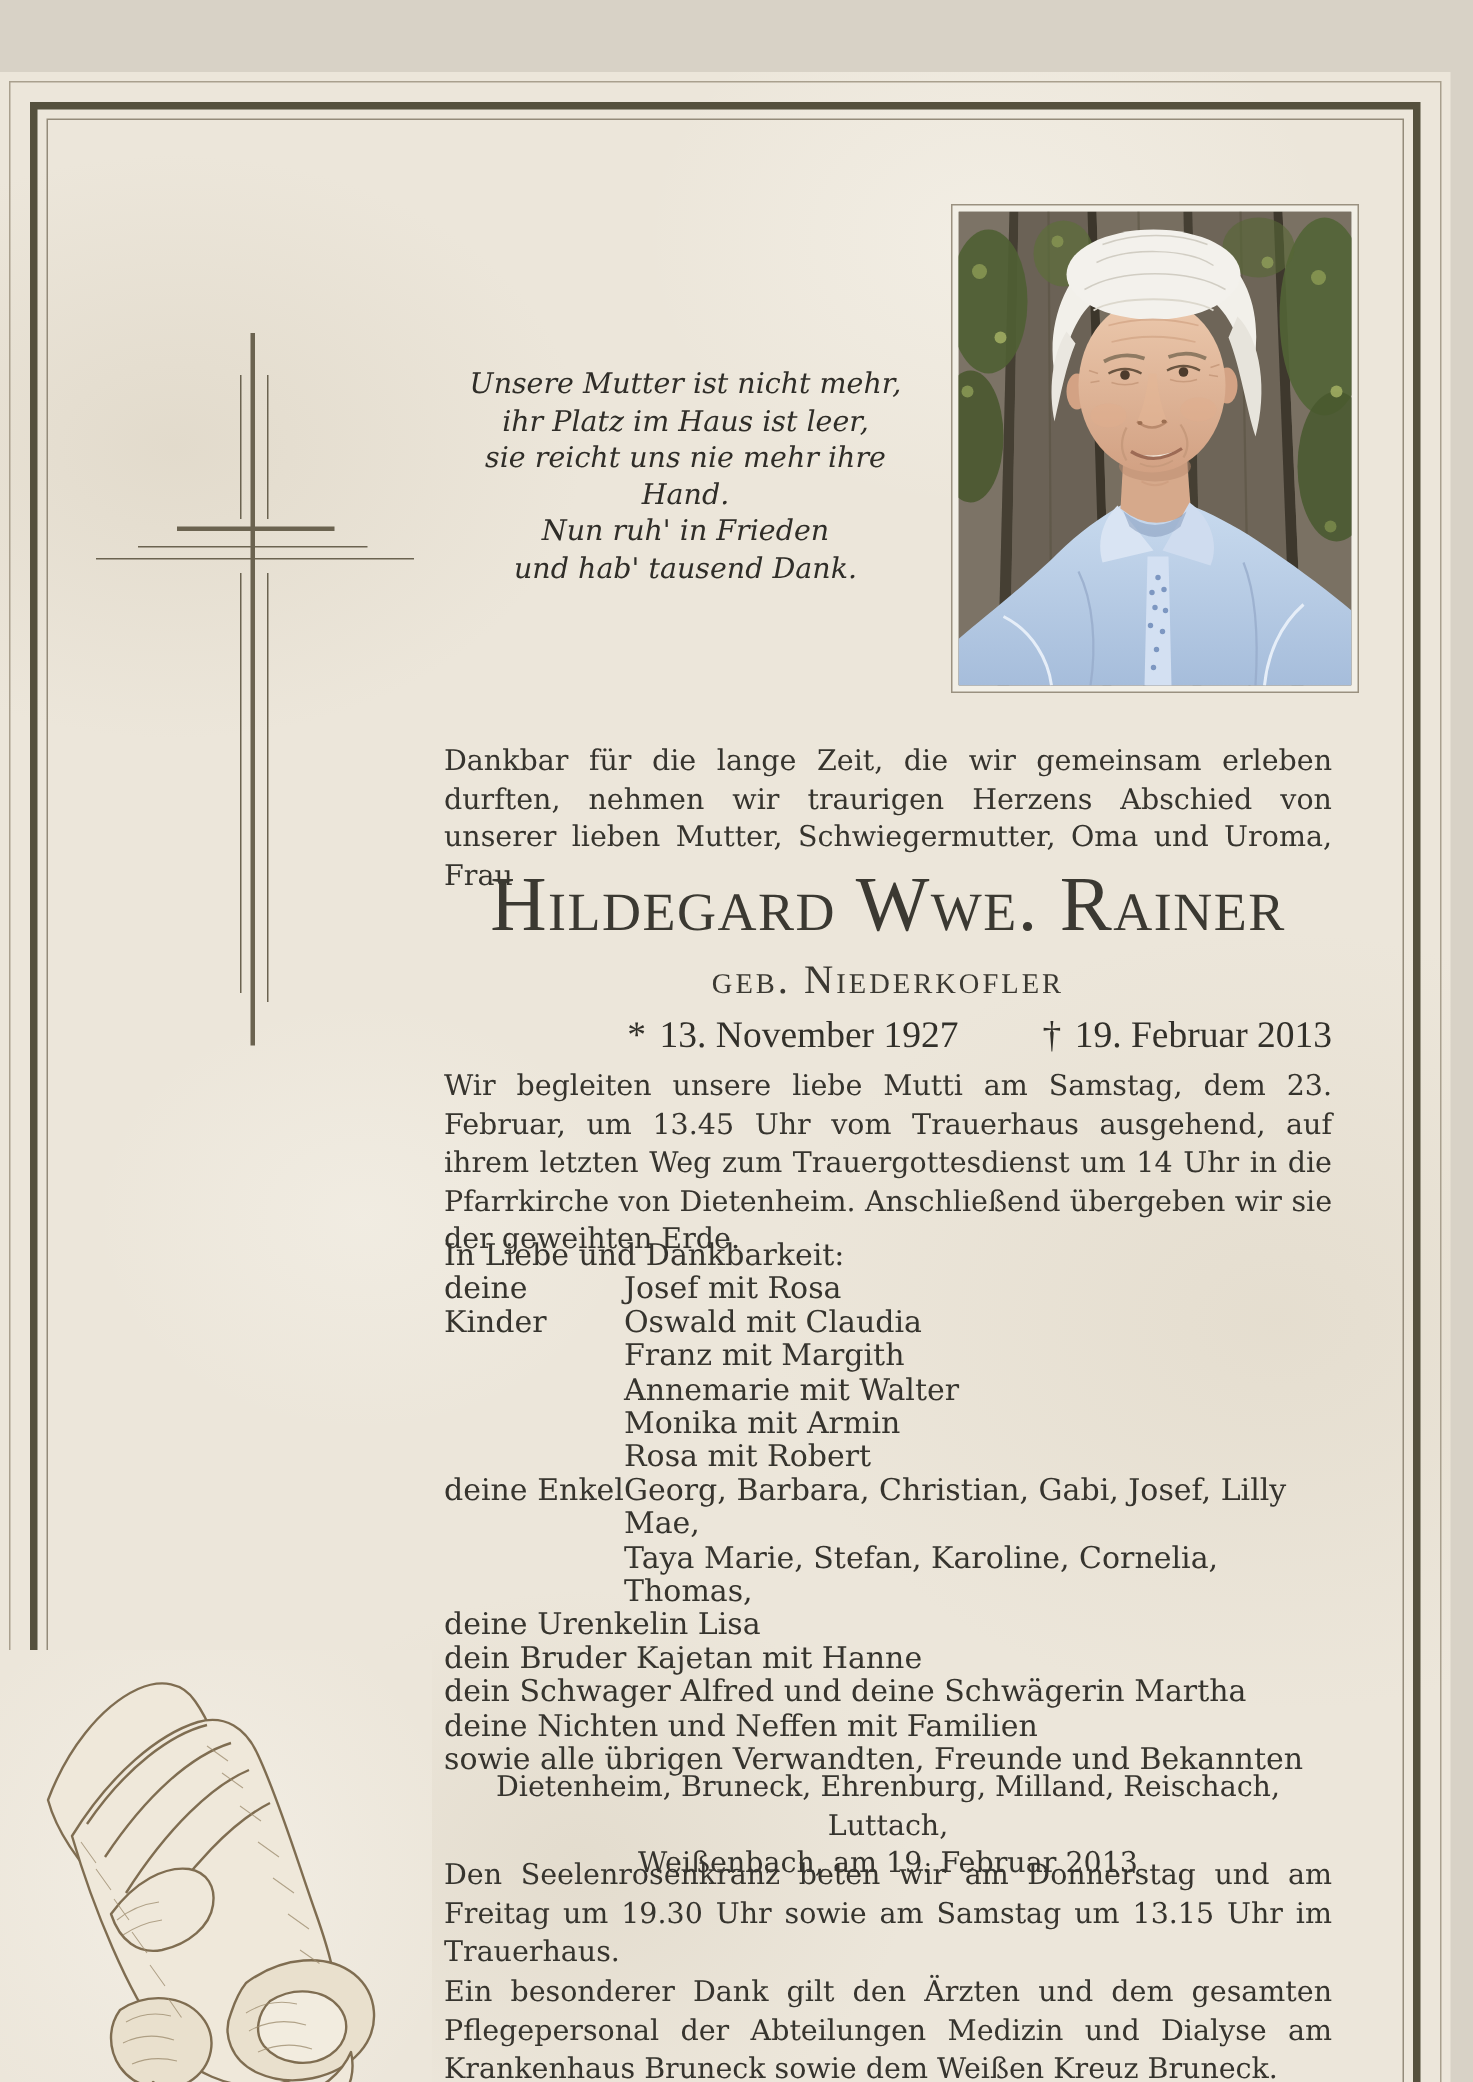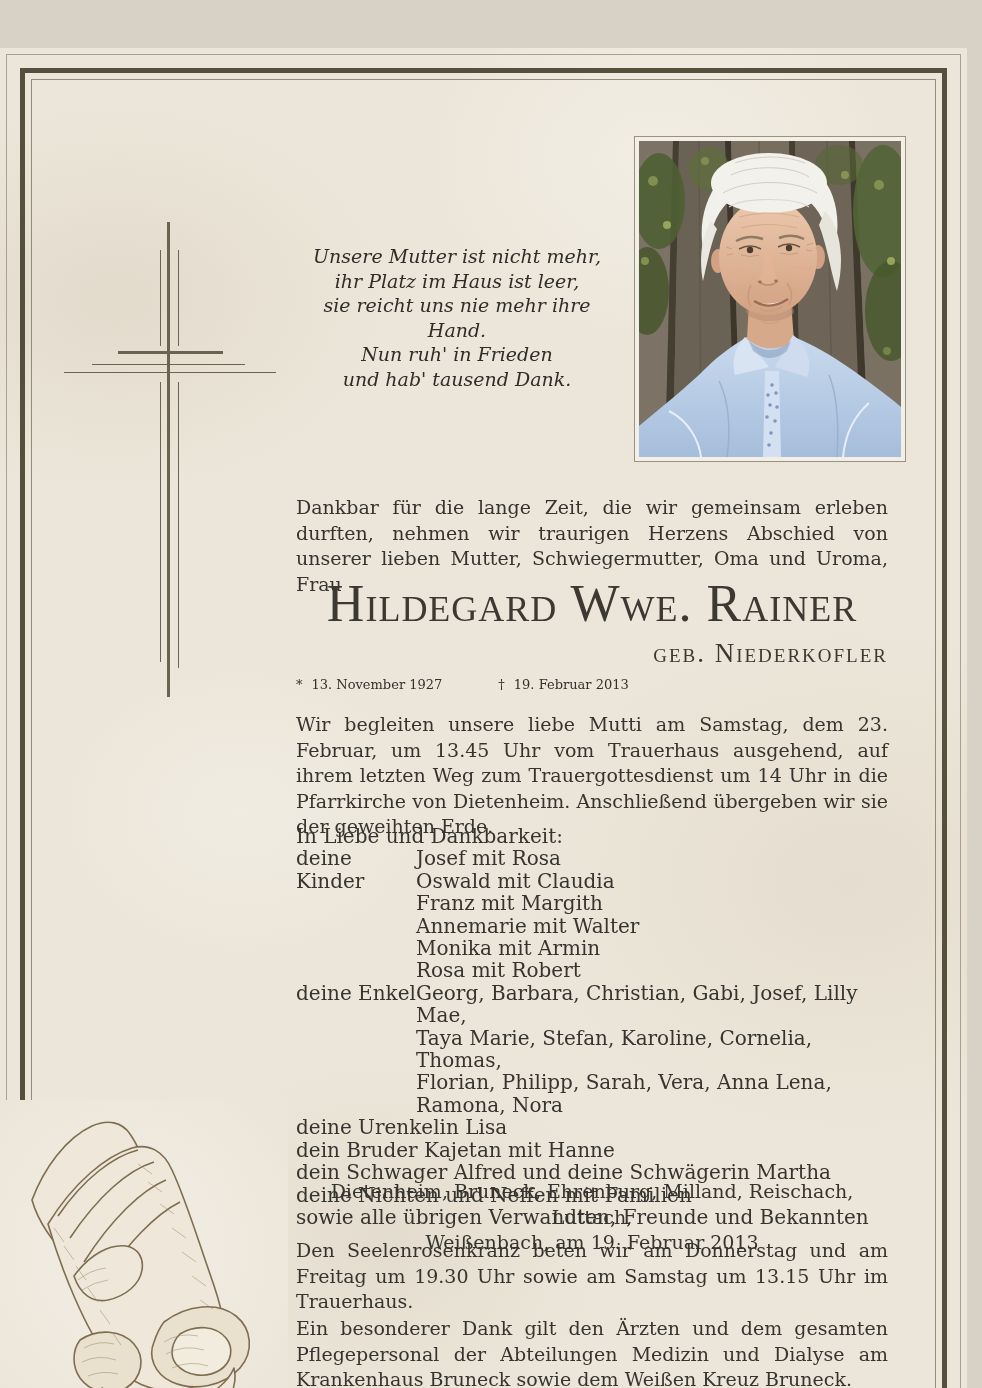--- a/index.html
+++ b/index.html
@@ -34,23 +34,23 @@
   .photo svg{display:block;}
   
   .poem{position:absolute;left:292px;top:196px;width:330px;text-align:center;
         font-style:italic;font-size:19px;line-height:24.5px;color:#2f2d28;white-space:pre-line;}
   .col{position:absolute;left:296px;width:592px;}
   .just{text-align:justify;}
   .body-txt{font-size:19px;line-height:25.5px;margin:0;}
   .intro{top:447px;}
   .nameline{top:526px;text-align:center;font-family:"Liberation Serif", serif;
             font-variant:small-caps;font-size:52px;line-height:60px;letter-spacing:1px;color:#3b3932;}
-  .maiden{top:590px;text-align:right;font-family:"Liberation Serif", serif;
+  .maiden{top:590px;text-align:center;font-family:"Liberation Serif", serif;
           font-variant:small-caps;font-size:27px;line-height:30px;letter-spacing:2px;color:#3b3932;}
-  .dates{top:629px;text-align:left;font-size:13px;color:#32302a;}
+  .dates{top:629px;text-align:right;font-size:25px;color:#32302a;font-family:Liberation Serif, serif;}
   .dates .gap{display:inline-block;width:56px;}
   .dates .sym{display:inline-block;margin-right:9px;}
   .funeral{top:664px;}
   .mourners{top:777px;font-size:20px;line-height:22.4px;}
   .mrow{display:grid;grid-template-columns:120px 1fr;}
   .places{top:1131px;white-space:pre-line;text-align:center;}
   .rosary{top:1190px;}
   .thanks{top:1268px;}
   .footer{position:absolute;left:250px;top:1328px;width:660px;text-align:center;
           font-size:13px;letter-spacing:.2px;color:#514d42;}
@@ -213,21 +213,20 @@
         <div>Annemarie mit Walter</div>
         <div>Monika mit Armin</div>
         <div>Rosa mit Robert</div>
       </div>
     </div>
     <div class="mrow">
       <div>deine Enkel</div>
       <div>
         <div>Georg, Barbara, Christian, Gabi, Josef, Lilly Mae,</div>
         <div>Taya Marie, Stefan, Karoline, Cornelia, Thomas,</div>
-        <div>Florian, Philipp, Sarah, Vera, Anna Lena, Ramona, Nora</div>
       </div>
     </div>
     <div>deine Urenkelin Lisa</div>
     <div>dein Bruder Kajetan mit Hanne</div>
     <div>dein Schwager Alfred und deine Schwägerin Martha</div>
     <div>deine Nichten und Neffen mit Familien</div>
     <div>sowie alle übrigen Verwandten, Freunde und Bekannten</div>
   </div>
 
   <p class="col body-txt places">Dietenheim, Bruneck, Ehrenburg, Milland, Reischach, Luttach,

